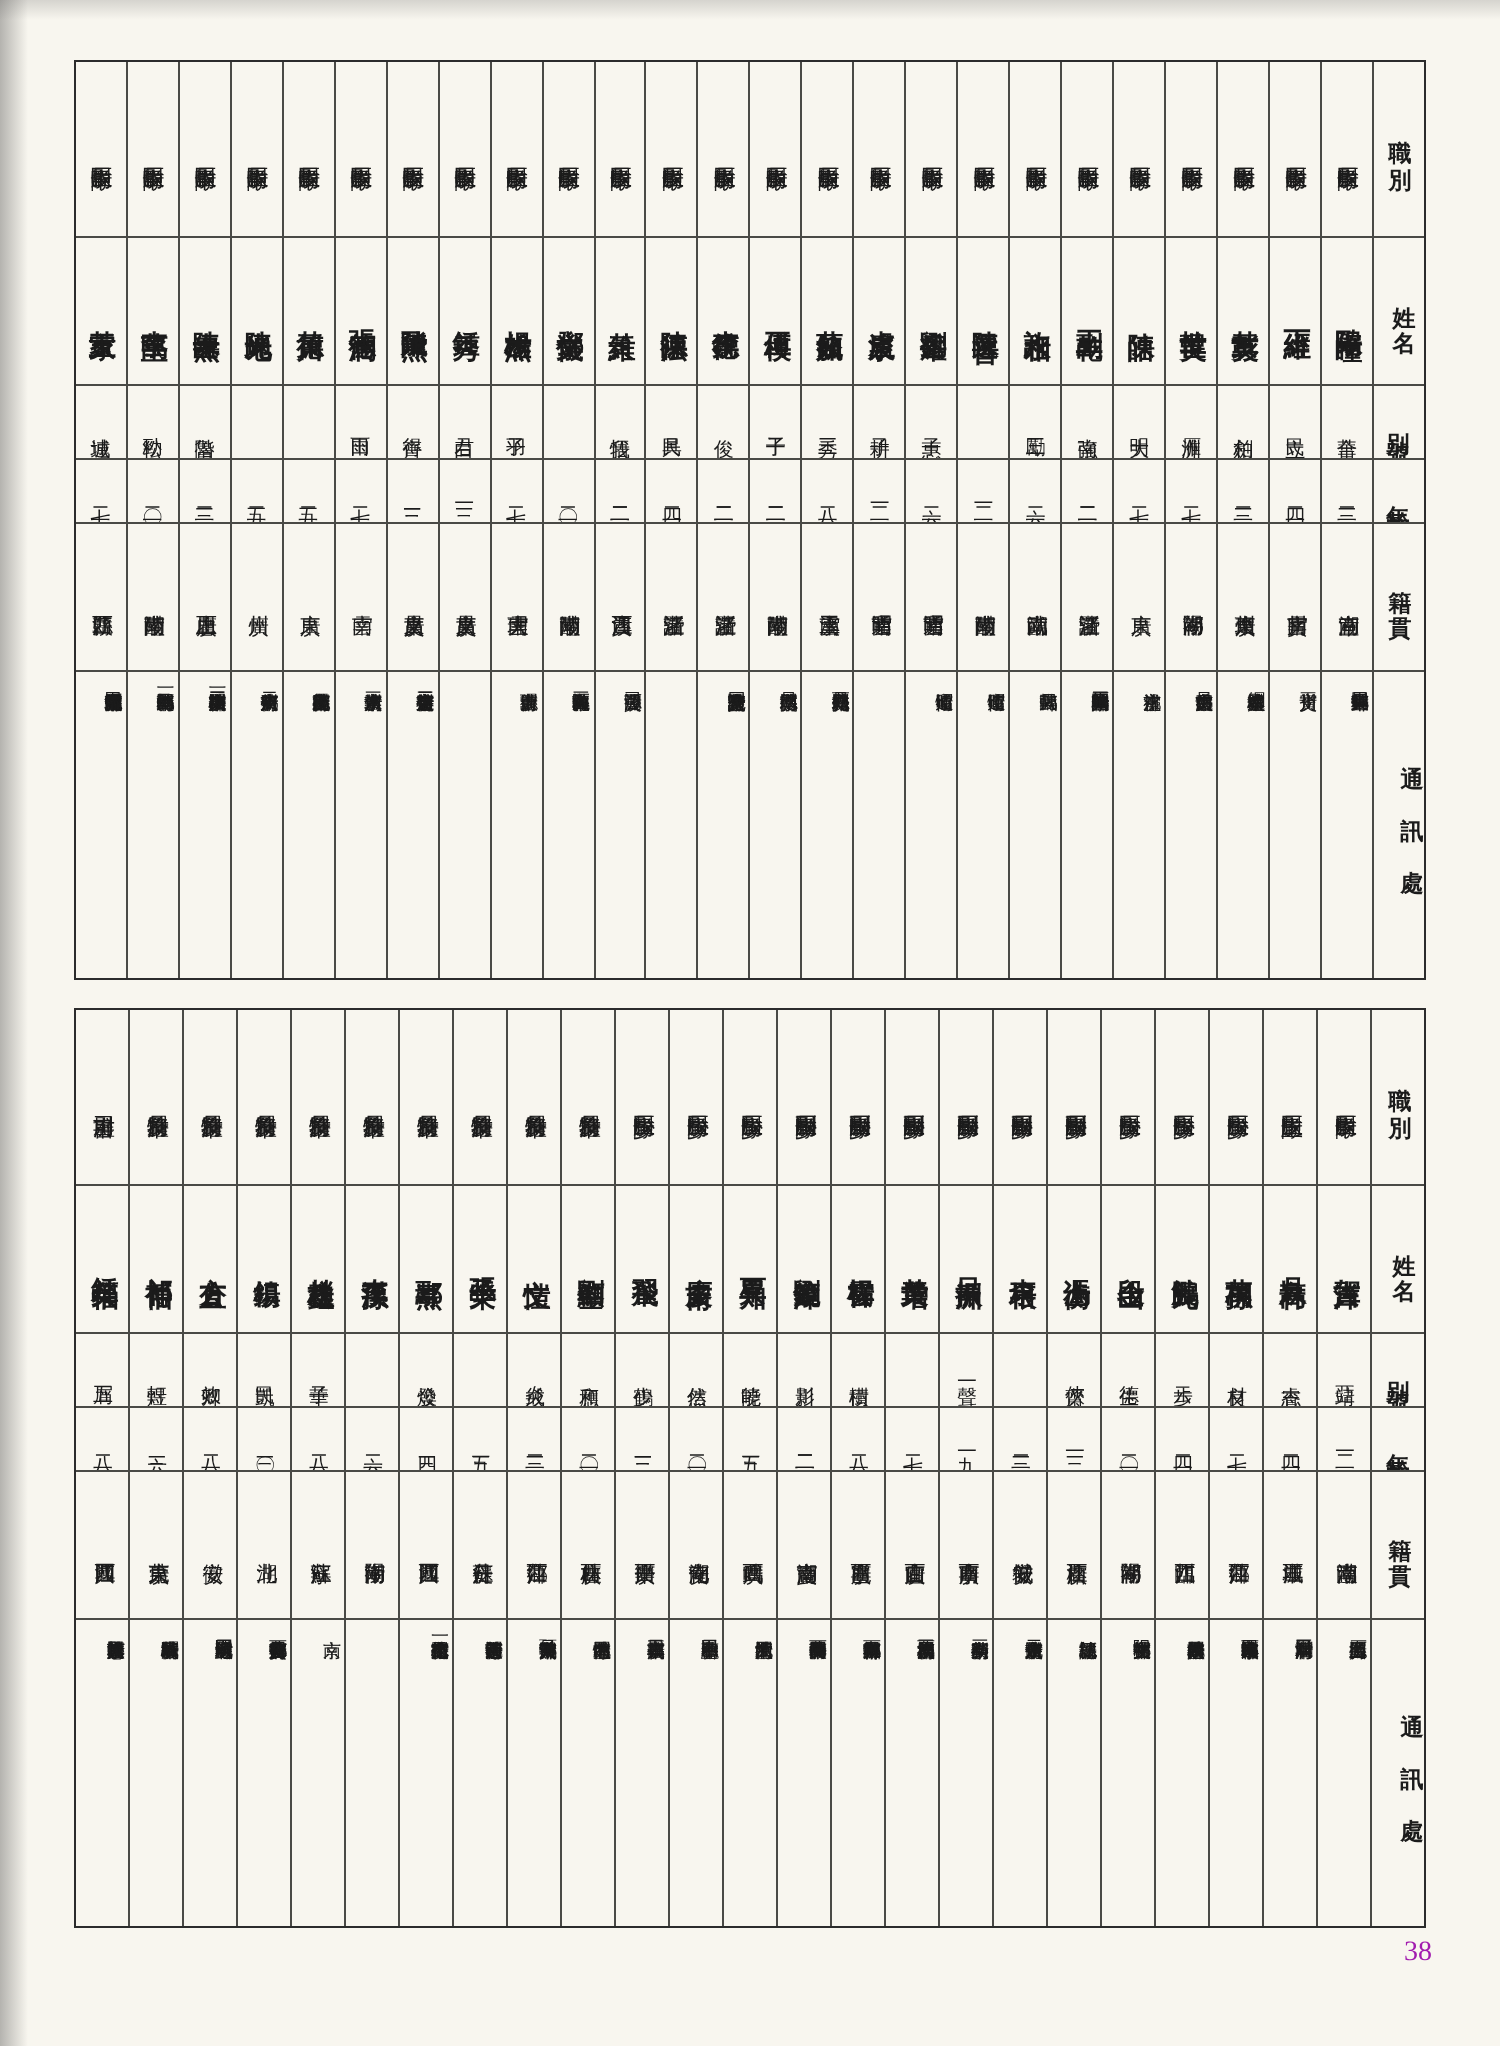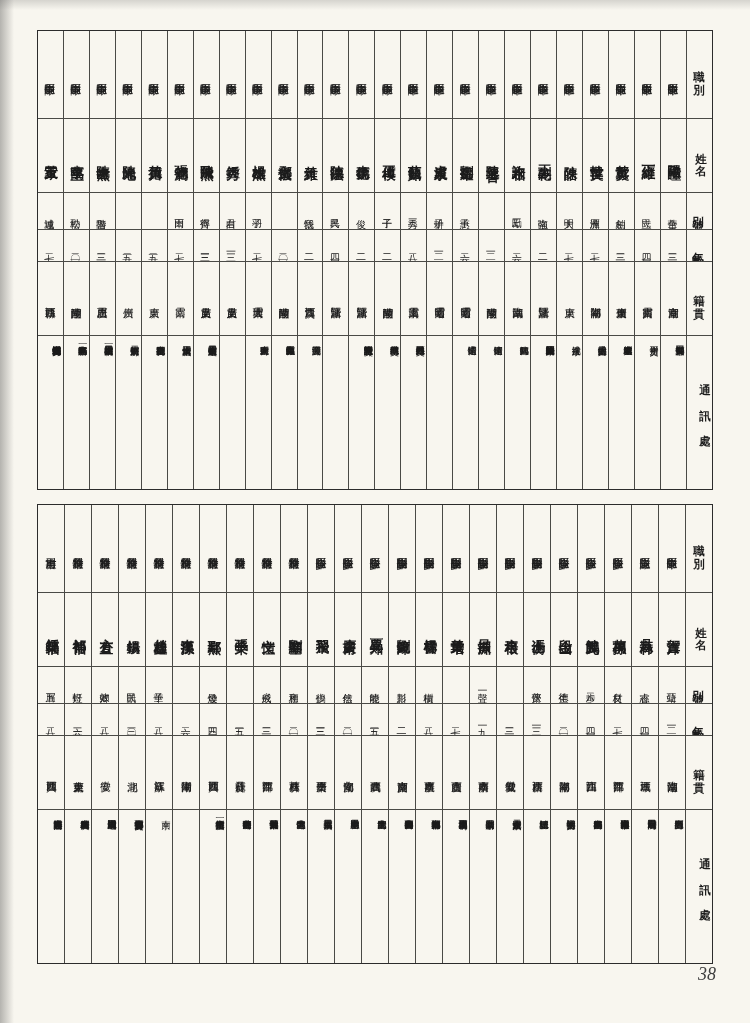--- a/index.html
+++ b/index.html
@@ -62,23 +62,22 @@
   .hcol .cell { text-align: center; font-size: 11.5px; font-weight: 600; }
   .hcol .pos    { letter-spacing: 14px; }
   .hcol .name   { letter-spacing: 12px; }
   .hcol .alias  { letter-spacing: 4px; }
   .hcol .age    { letter-spacing: 3px; }
   .hcol .origin { letter-spacing: 13px; }
   .hcol .addr   { letter-spacing: 26px; text-align: center; font-size: 11.5px; }
   .page-number {
     position: absolute;
     right: 34px; bottom: 38px;
-    font-size: 18px;
-    color: #404040;
-    font-style: italic;
+    font-size: 14px;
+    color: #a21caf;
   }
 </style>
 </head>
 <body>
 
 <div class="page">
 
   <div class="roster roster-top" id="table-top">
   <div class="col hcol">
     <div class="cell pos">職別</div>

